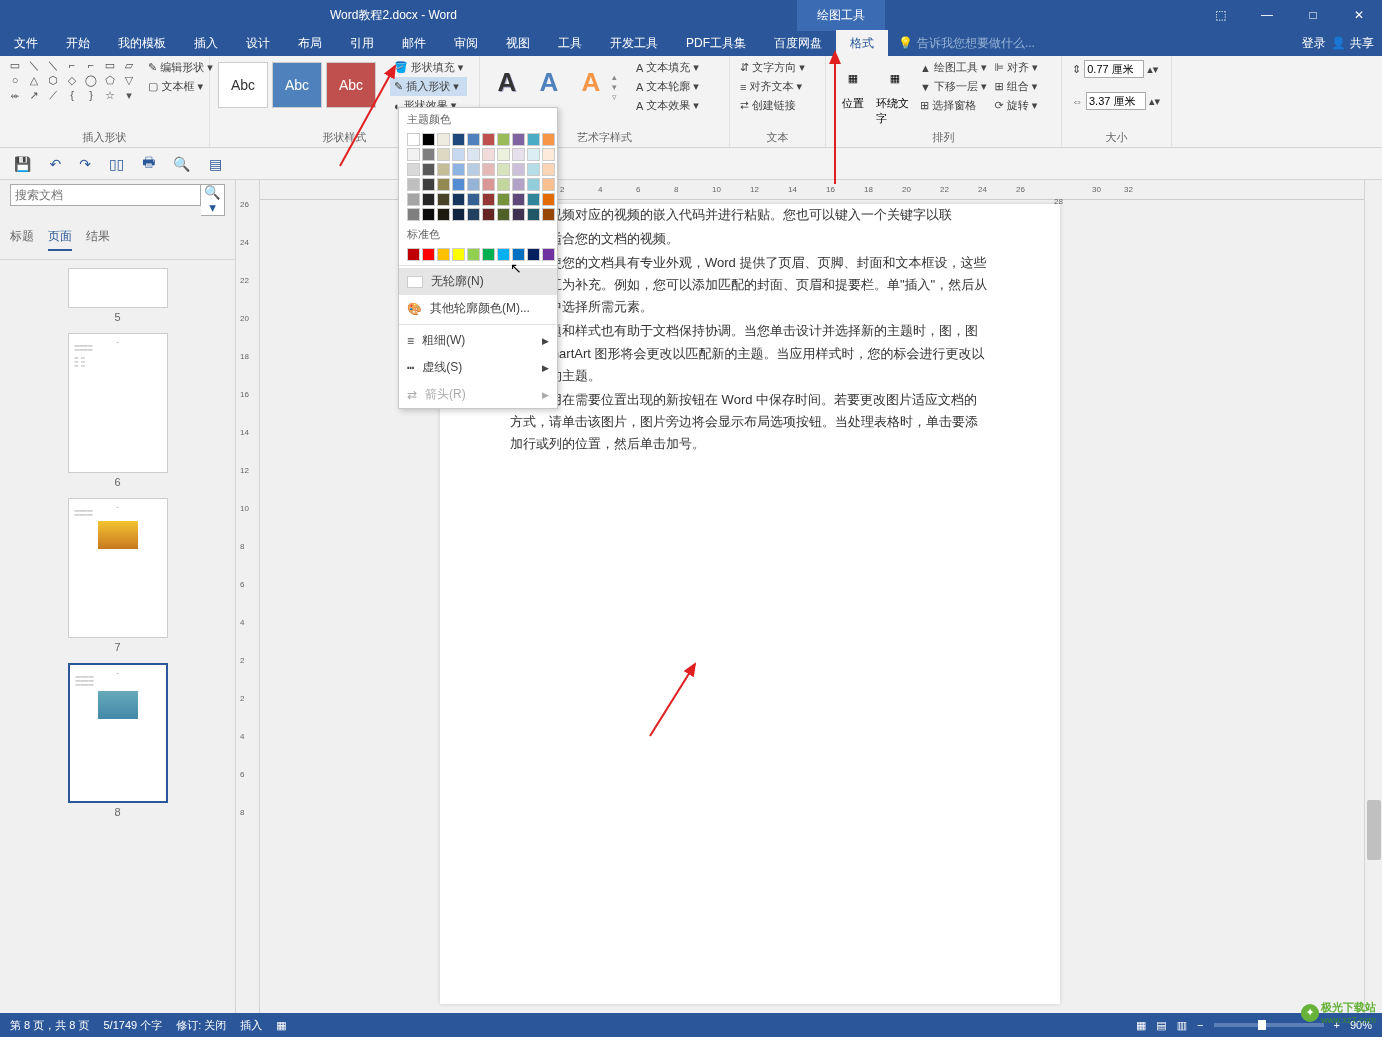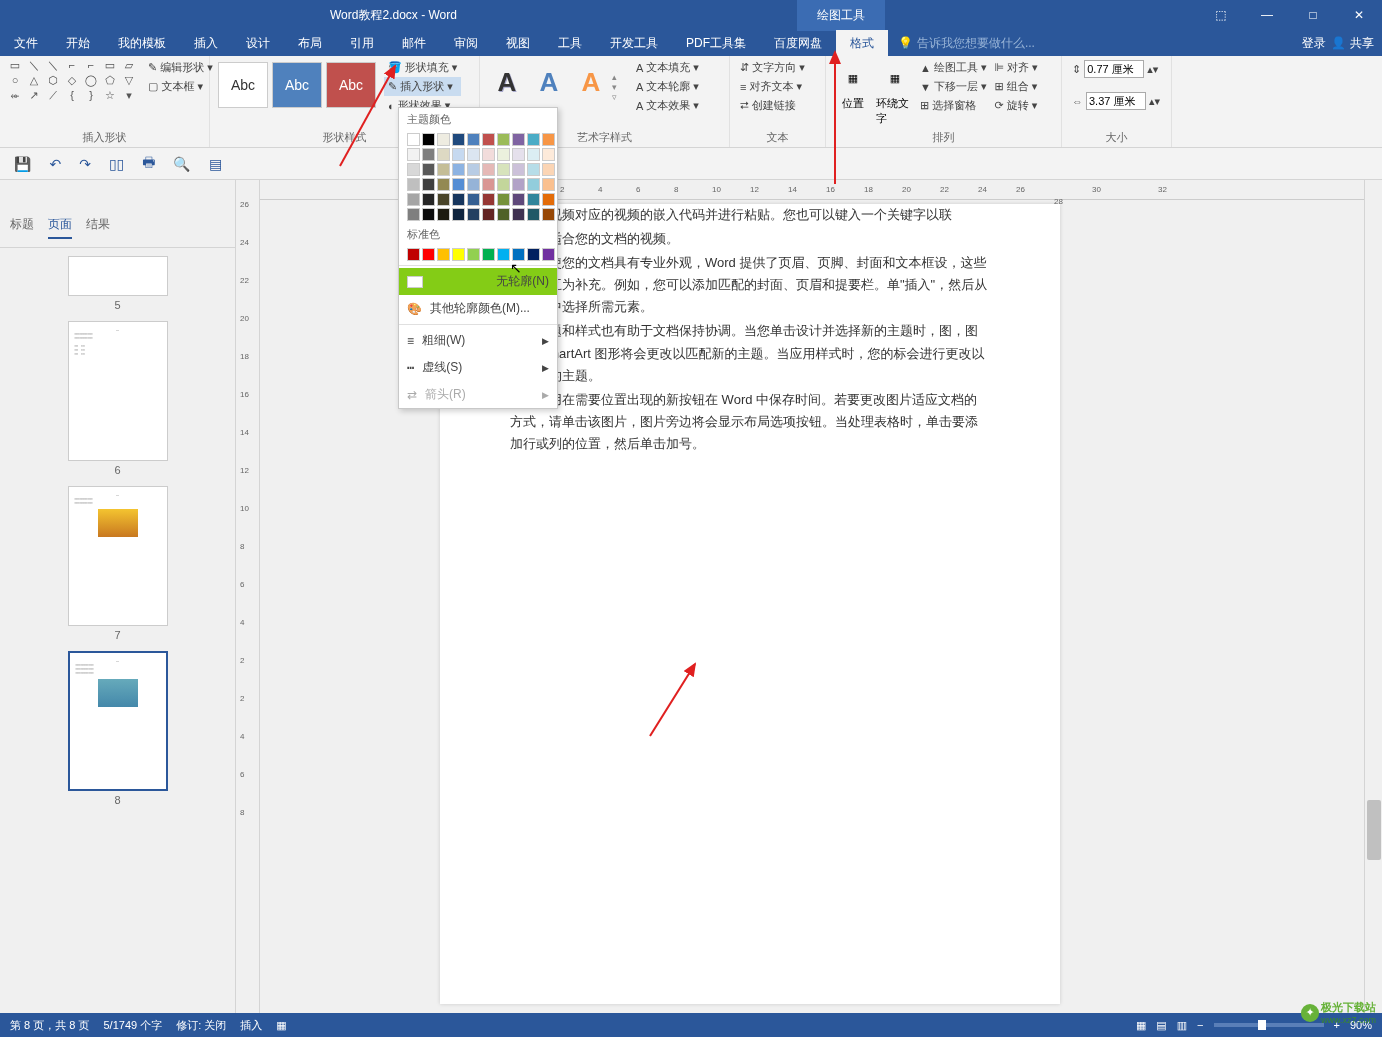--- a/index.html
+++ b/index.html
@@ -39,21 +39,21 @@
 
 .main-area { display: flex; height: 833px; }
 
 
 .nav-pane { width: 236px; background: #f0f0f0; border-right: 1px solid #d4d4d4; display: flex; flex-direction: column; }
 .nav-title { font-size: 18px; padding: 8px 10px; color: #333; display: flex; justify-content: space-between; align-items: center; }
 .nav-search { margin: 4px 10px; display: flex; }
 .nav-search input { flex: 1; height: 22px; border: 1px solid #aaa; font-size: 12px; padding: 0 4px; }
 .nav-search button { width: 24px; border: 1px solid #aaa; border-left: none; background: #fff; color: #2b579a; }
 .nav-tabs { display: flex; gap: 14px; padding: 8px 10px; font-size: 12px; border-bottom: 1px solid #d4d4d4; }
-.nav-tab { cursor: pointer; color: #666; margin-top: 28px; }
+.nav-tab { cursor: pointer; color: #666; }
 .nav-tab.active { color: #2b579a; border-bottom: 2px solid #2b579a; padding-bottom: 4px; }
 .thumbs { flex: 1; overflow-y: auto; padding: 8px; }
 .thumb-wrap { display: flex; flex-direction: column; align-items: center; margin-bottom: 10px; }
 .thumb { width: 100px; height: 140px; background: #fff; border: 1px solid #ccc; font-size: 3px; padding: 6px; color: #666; position: relative; }
 .thumb.sel { border: 2px solid #2b579a; }
 .thumb.short { height: 40px; }
 .thumb-num { font-size: 11px; color: #666; margin-top: 3px; }
 .thumb-img { width: 40px; height: 28px; background: linear-gradient(#6ab, #48a); margin: 4px auto; }
 
 
@@ -73,21 +73,21 @@
 
 .vscroll { width: 18px; background: #f0f0f0; border-left: 1px solid #d4d4d4; position: relative; }
 .vscroll-thumb { position: absolute; top: 620px; left: 2px; width: 14px; height: 60px; background: #c0c0c0; border-radius: 2px; }
 
 
 .color-dropdown { position: absolute; top: 107px; left: 398px; width: 160px; background: #fff; border: 1px solid #c8c8c8; box-shadow: 2px 2px 6px rgba(0,0,0,0.2); font-size: 12px; z-index: 100; }
 .cd-section { padding: 4px 8px; color: #666; font-size: 11px; }
 .cd-swatches { display: grid; grid-template-columns: repeat(10, 13px); gap: 2px; padding: 2px 8px; }
 .cd-sw { width: 13px; height: 13px; border: 1px solid #ccc; }
 .cd-item { padding: 5px 8px; display: flex; align-items: center; gap: 8px; cursor: pointer; color: #444; }
-.cd-item.hl { background: #84cc16; justify-content: space-between; }
+.cd-item.hl { background: #e5e5e5; }
 .cd-item.disabled { color: #aaa; }
 .cd-item .arrow { margin-left: auto; font-size: 9px; }
 .cd-sep { height: 1px; background: #e0e0e0; margin: 2px 0; }
 .cursor-ptr { position: absolute; top: 260px; left: 510px; font-size: 14px; z-index: 101; }
 
 
 .arrow-svg { position: absolute; pointer-events: none; z-index: 50; }
 
 
 .statusbar { position: absolute; bottom: 0; left: 0; right: 0; height: 24px; background: #2b579a; color: #fff; font-size: 11px; display: flex; align-items: center; padding: 0 10px; gap: 14px; }
@@ -179,21 +179,21 @@
       </div>
     </div>
     <div class="ribbon-group-label">插入形状</div>
   </div>
 
   <div class="ribbon-group" style="width:270px">
     <div style="display:flex">
       <div class="style-preview" style="color:#333">Abc</div>
       <div class="style-preview" style="background:#4f81bd;color:#fff">Abc</div>
       <div class="style-preview" style="background:#c0504d;color:#fff">Abc</div>
-      <div style="margin-left:6px">
+      <div style="margin-left:12px">
         <div class="ribbon-btn"><span>🪣</span><span>形状填充</span> ▾</div>
         <div class="ribbon-btn" style="background:#c9dcf0"><span>✎</span><span>插入形状</span> ▾</div>
         <div class="ribbon-btn"><span>◐</span><span>形状效果</span> ▾</div>
       </div>
     </div>
     <div class="ribbon-group-label">形状样式</div>
   </div>
 
   <div class="ribbon-group" style="width:250px">
     <div style="display:flex">
@@ -273,20 +273,24 @@
   <span class="qa-icon">↷</span>
   <span class="qa-icon">▯▯</span>
   <span class="qa-icon">🖶</span>
   <span class="qa-icon">🔍</span>
   <span class="qa-icon">▤</span>
 </div>
 
 <div class="main-area">
 
   <div class="nav-pane">
+    <div class="nav-search">
+      <input placeholder="搜索文档" style="">
+      <button>🔍▾</button>
+    </div>
     <div class="nav-tabs">
       <div class="nav-tab">标题</div>
       <div class="nav-tab active">页面</div>
       <div class="nav-tab">结果</div>
     </div>
     <div class="thumbs">
       <div class="thumb-wrap">
           <div class="thumb short"></div>
           <div class="thumb-num">5</div>
         </div>
@@ -346,21 +350,21 @@
           <span style="left: 490px;">12</span>
           <span style="left: 528px;">14</span>
           <span style="left: 566px;">16</span>
           <span style="left: 604px;">18</span>
           <span style="left: 642px;">20</span>
           <span style="left: 680px;">22</span>
           <span style="left: 718px;">24</span>
           <span style="left: 756px;">26</span>
           <span style="left: 794px; margin-top: 24px;">28</span>
           <span style="left: 832px;">30</span>
-          <span style="left: 898px;">32</span>
+          <span style="left: 864px;">32</span>
         </div>
       <div class="page">
         <p style="text-indent:0">让这些视频对应的视频的嵌入代码并进行粘贴。您也可以键入一个关键字以联</p>
         <p style="text-indent:0">搜索最适合您的文档的视频。</p>
         <p>为使您的文档具有专业外观，Word 提供了页眉、页脚、封面和文本框设，这些设计可互为补充。例如，您可以添加匹配的封面、页眉和提要栏。单"插入"，然后从不同库中选择所需元素。</p>
         <p>主题和样式也有助于文档保持协调。当您单击设计并选择新的主题时，图，图表或 SmartArt 图形将会更改以匹配新的主题。当应用样式时，您的标会进行更改以匹配新的主题。</p>
         <p>使用在需要位置出现的新按钮在 Word 中保存时间。若要更改图片适应文档的方式，请单击该图片，图片旁边将会显示布局选项按钮。当处理表格时，单击要添加行或列的位置，然后单击加号。</p>
       </div>
     </div>
     <div class="vscroll">

